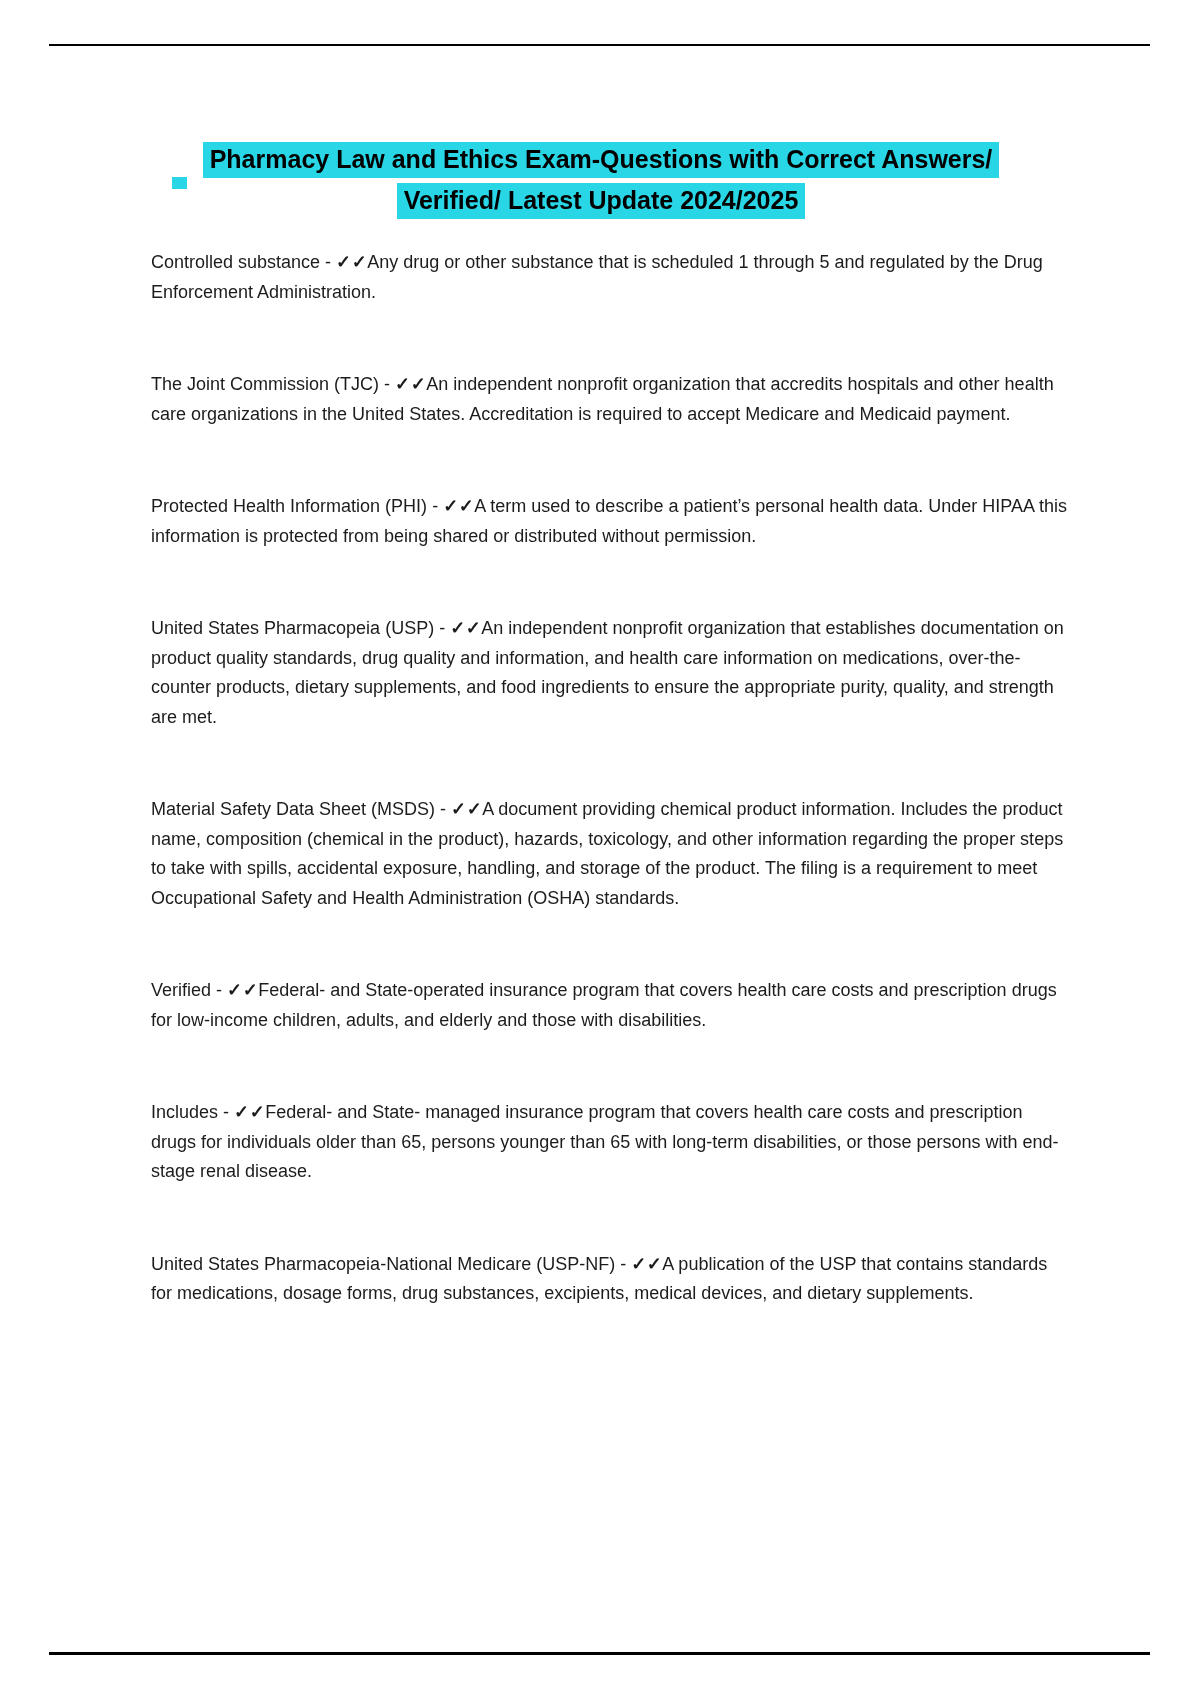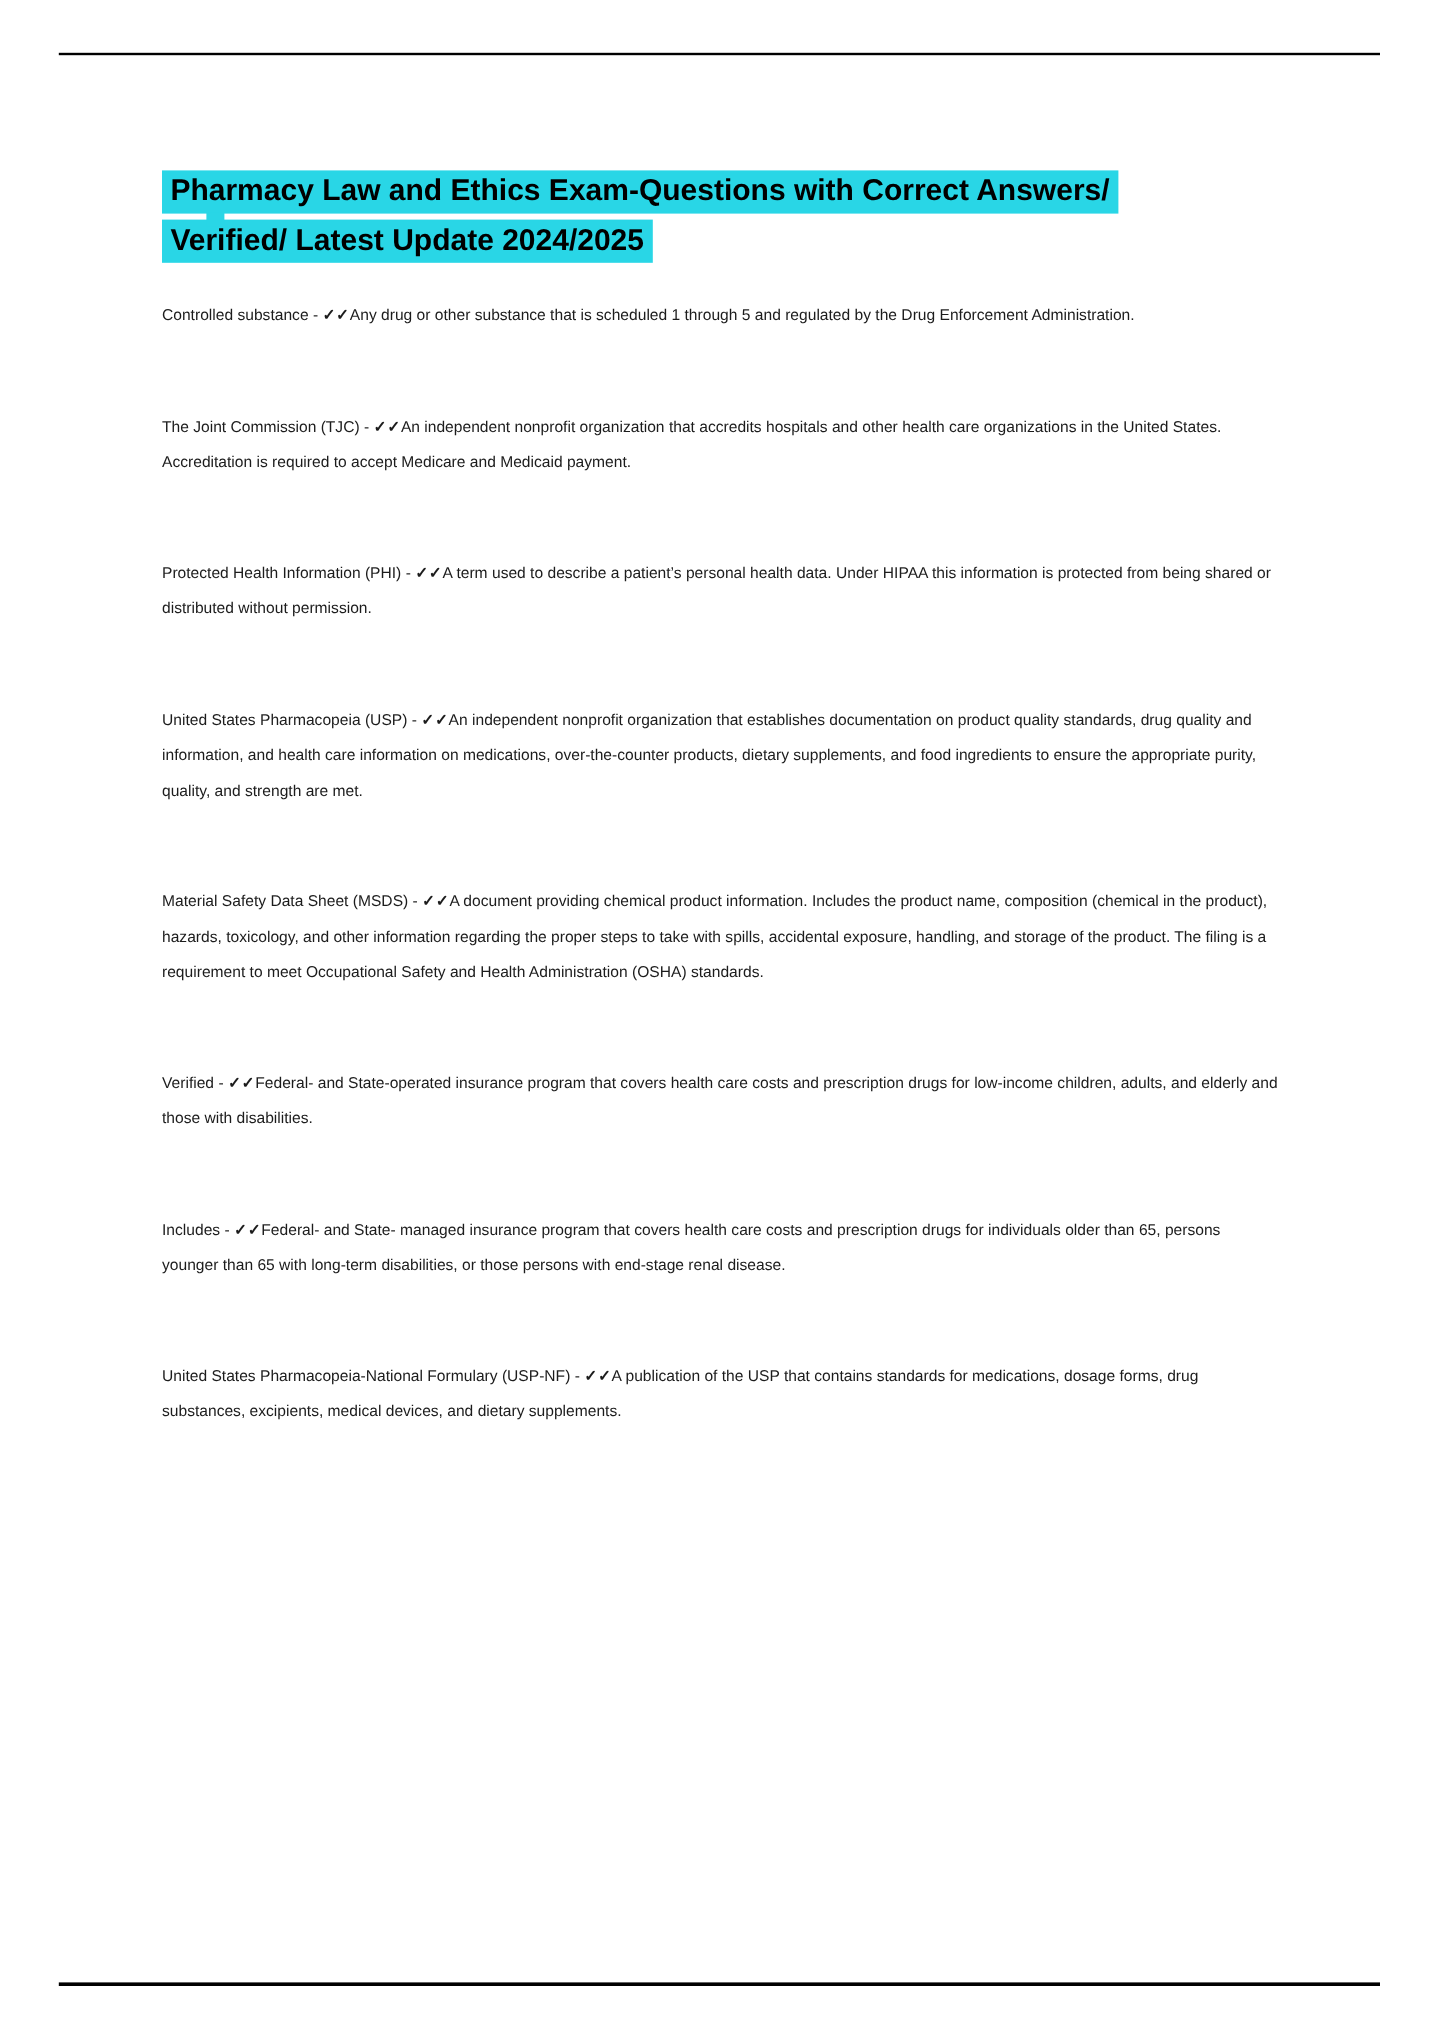--- a/index.html
+++ b/index.html
@@ -11,31 +11,31 @@
     font-family: "Liberation Sans", sans-serif;
     color: #1c1c1c;
     overflow: hidden;
   }
   .rule { position: absolute; left: 49px; right: 50px; background: #000; }
   .rule.top { top: 44px; height: 2px; }
   .rule.bottom { top: 1652px; height: 3px; }
   .content { padding: 139px 133px 0 135px; }
   .title {
     margin: 0 0 27px 0;
-    text-align: left;
+    text-align: center;
     font-size: 25px;
     line-height: 41px;
     font-weight: bold;
     color: #000;
   }
   .title .hl { background: var(--hl, #29d6e6); padding: 3px 7px 5px 7px; }
   .artifact { position: absolute; left: 172px; top: 177px; width: 15px; height: 12px; background: var(--hl, #29d6e6); }
   .qa {
-    margin: 0 0 63px 0;
-    font-size: 13px;
+    margin: 0 0 63px 16px;
+    font-size: 18px;
     line-height: 29.5px;
     color: #1c1c1c;
   }
   .qa .checks { font-weight: bold; letter-spacing: 0.5px; }
 </style>
 </head>
 <body>
 
 <div class="page">
   <div class="rule top"></div>
@@ -50,17 +50,17 @@
   <p class="qa"><span>Protected Health Information (PHI)</span><span> - </span><span class="checks">✓✓</span><span>A term used to describe a patient’s personal health data. Under HIPAA this information is protected from being shared or distributed without permission.</span></p>
 
   <p class="qa"><span>United States Pharmacopeia (USP)</span><span> - </span><span class="checks">✓✓</span><span>An independent nonprofit organization that establishes documentation on product quality standards, drug quality and information, and health care information on medications, over-the-counter products, dietary supplements, and food ingredients to ensure the appropriate purity, quality, and strength are met.</span></p>
 
   <p class="qa"><span>Material Safety Data Sheet (MSDS)</span><span> - </span><span class="checks">✓✓</span><span>A document providing chemical product information. Includes the product name, composition (chemical in the product), hazards, toxicology, and other information regarding the proper steps to take with spills, accidental exposure, handling, and storage of the product. The filing is a requirement to meet Occupational Safety and Health Administration (OSHA) standards.</span></p>
 
   <p class="qa"><span>Verified</span><span> - </span><span class="checks">✓✓</span><span>Federal- and State-operated insurance program that covers health care costs and prescription drugs for low-income children, adults, and elderly and those with disabilities.</span></p>
 
   <p class="qa"><span>Includes</span><span> - </span><span class="checks">✓✓</span><span>Federal- and State- managed insurance program that covers health care costs and prescription drugs for individuals older than 65, persons younger than 65 with long-term disabilities, or those persons with end-stage renal disease.</span></p>
 
-  <p class="qa"><span>United States Pharmacopeia-National Formulary (USP-NF)</span><span> - </span><span class="checks">✓✓</span><span>A publication of the USP that contains standards for medications, dosage forms, drug substances, excipients, medical devices, and dietary supplements.</span></p>
+  <p class="qa"><span>United States Pharmacopeia-National Medicare (USP-NF)</span><span> - </span><span class="checks">✓✓</span><span>A publication of the USP that contains standards for medications, dosage forms, drug substances, excipients, medical devices, and dietary supplements.</span></p>
 </div>
   </div>
   <div class="rule bottom"></div>
 </div>
 
 </body></html>

